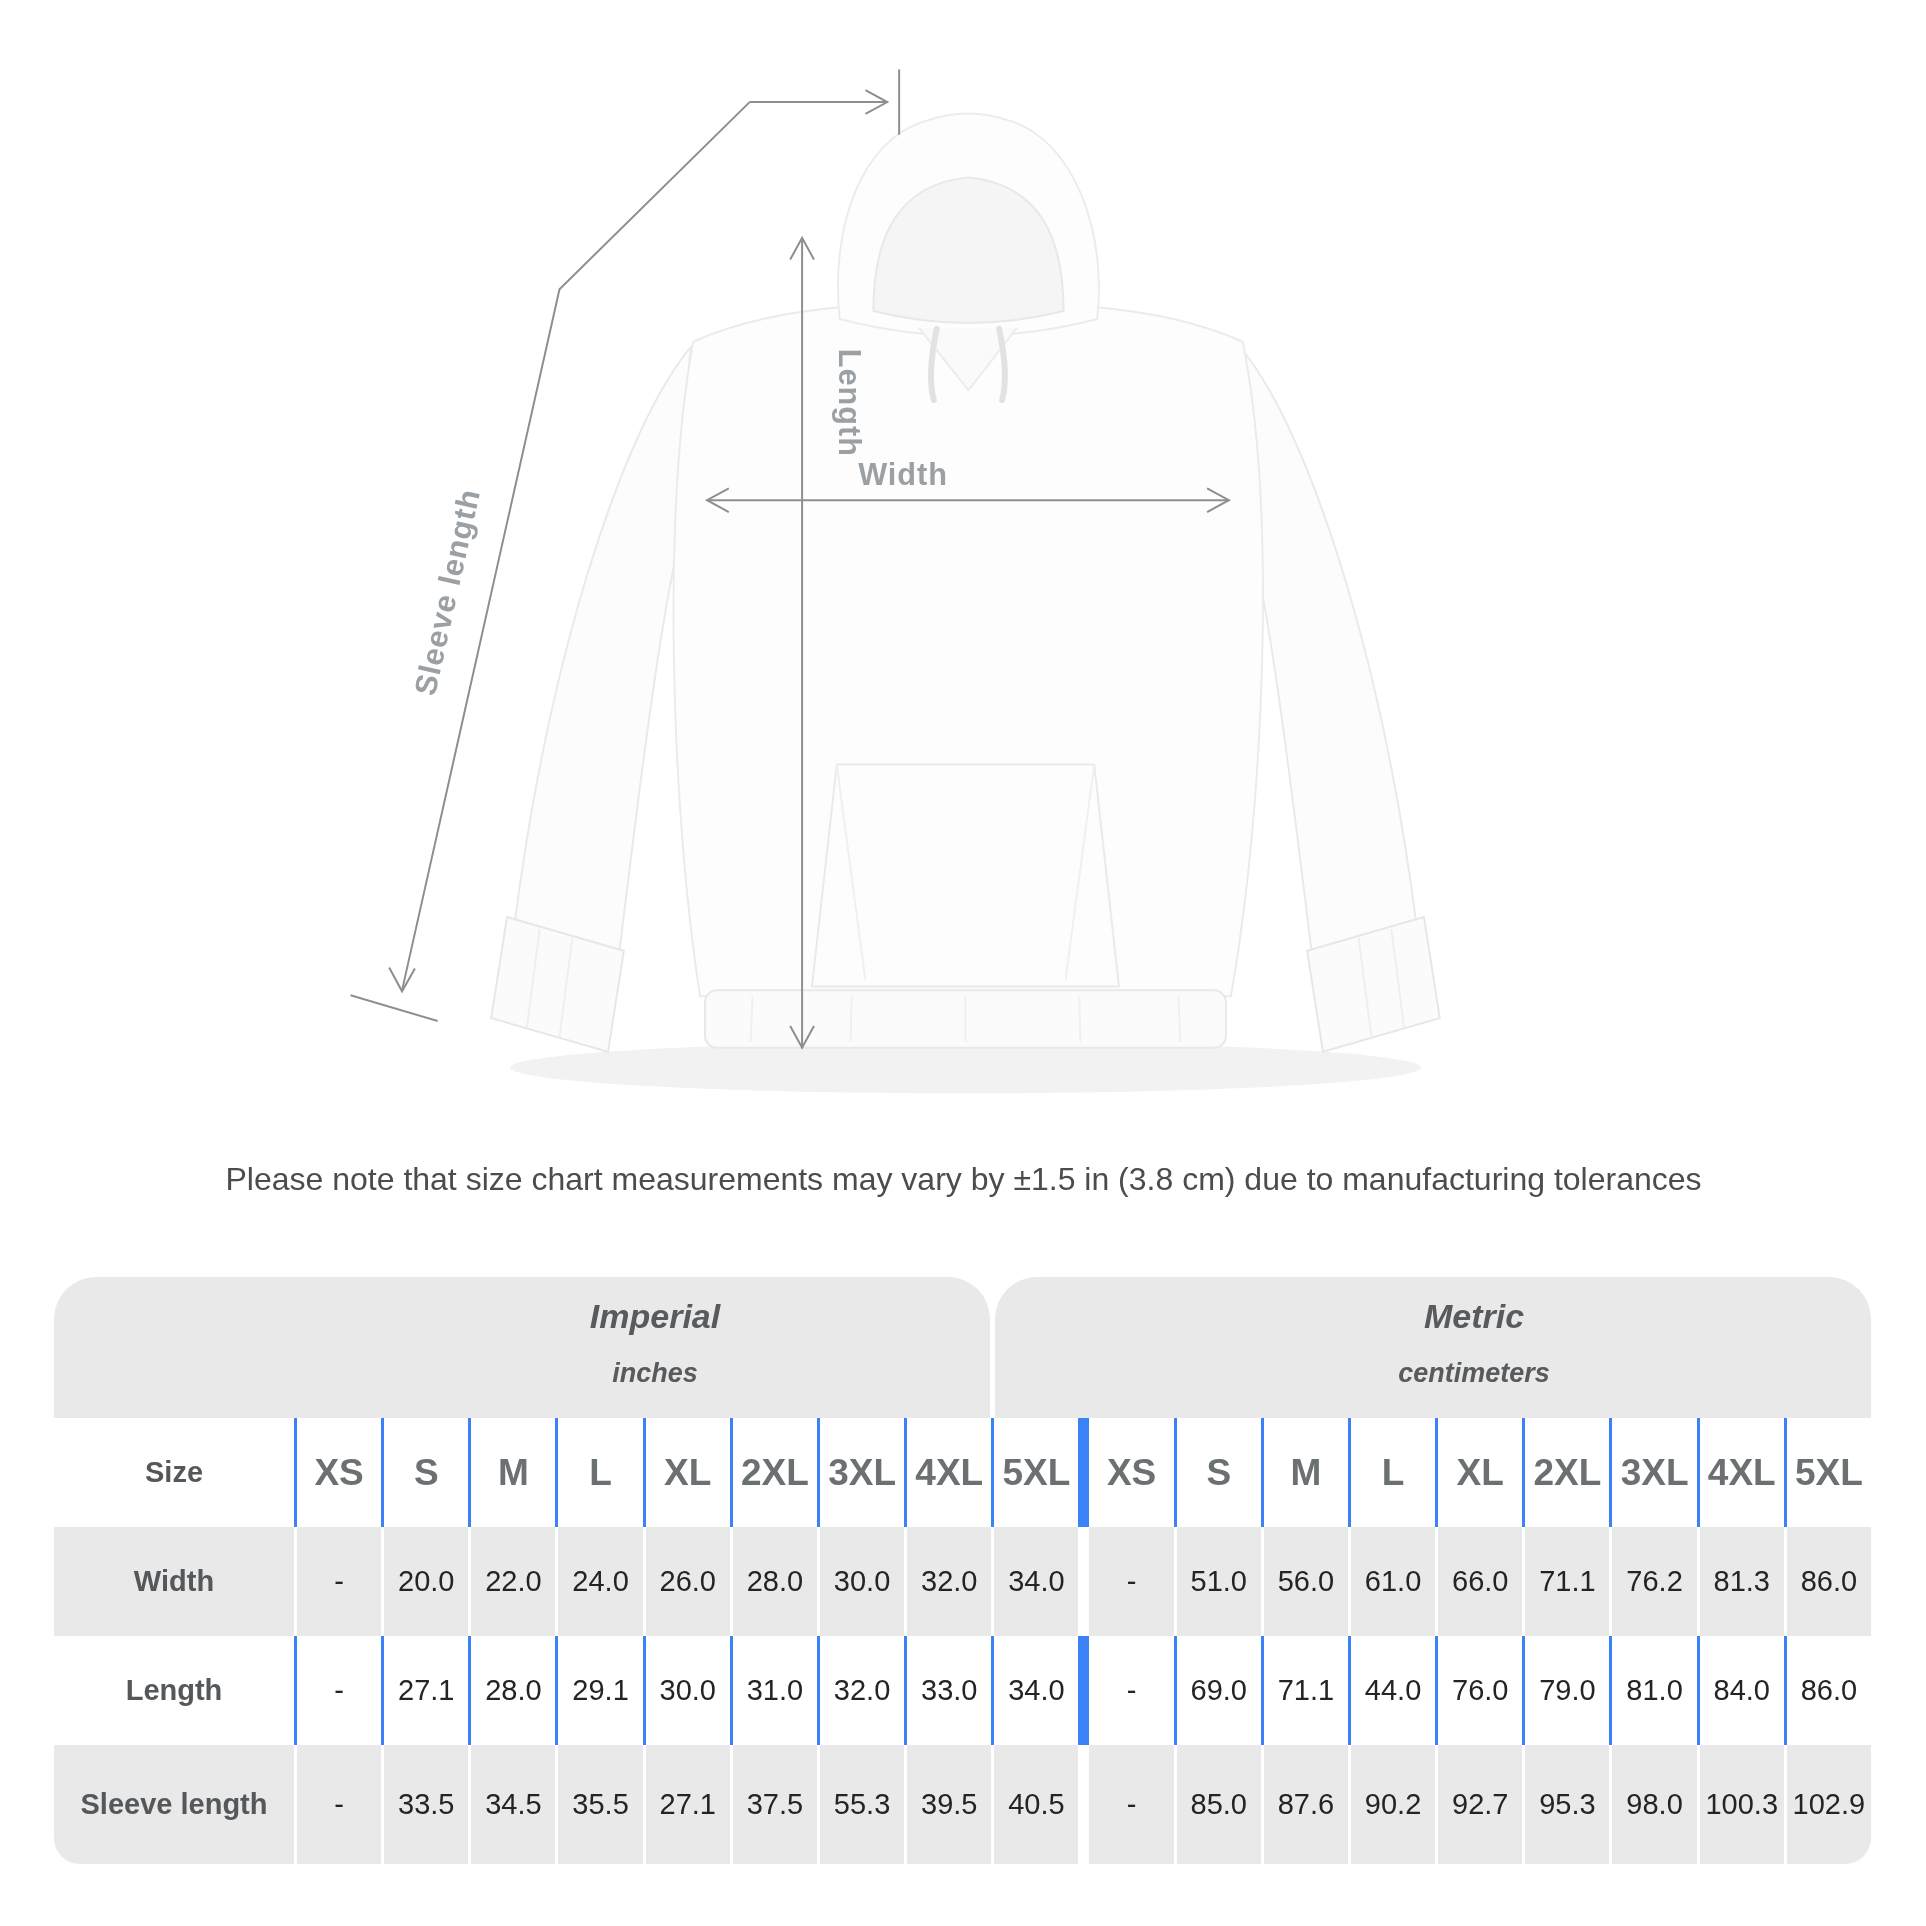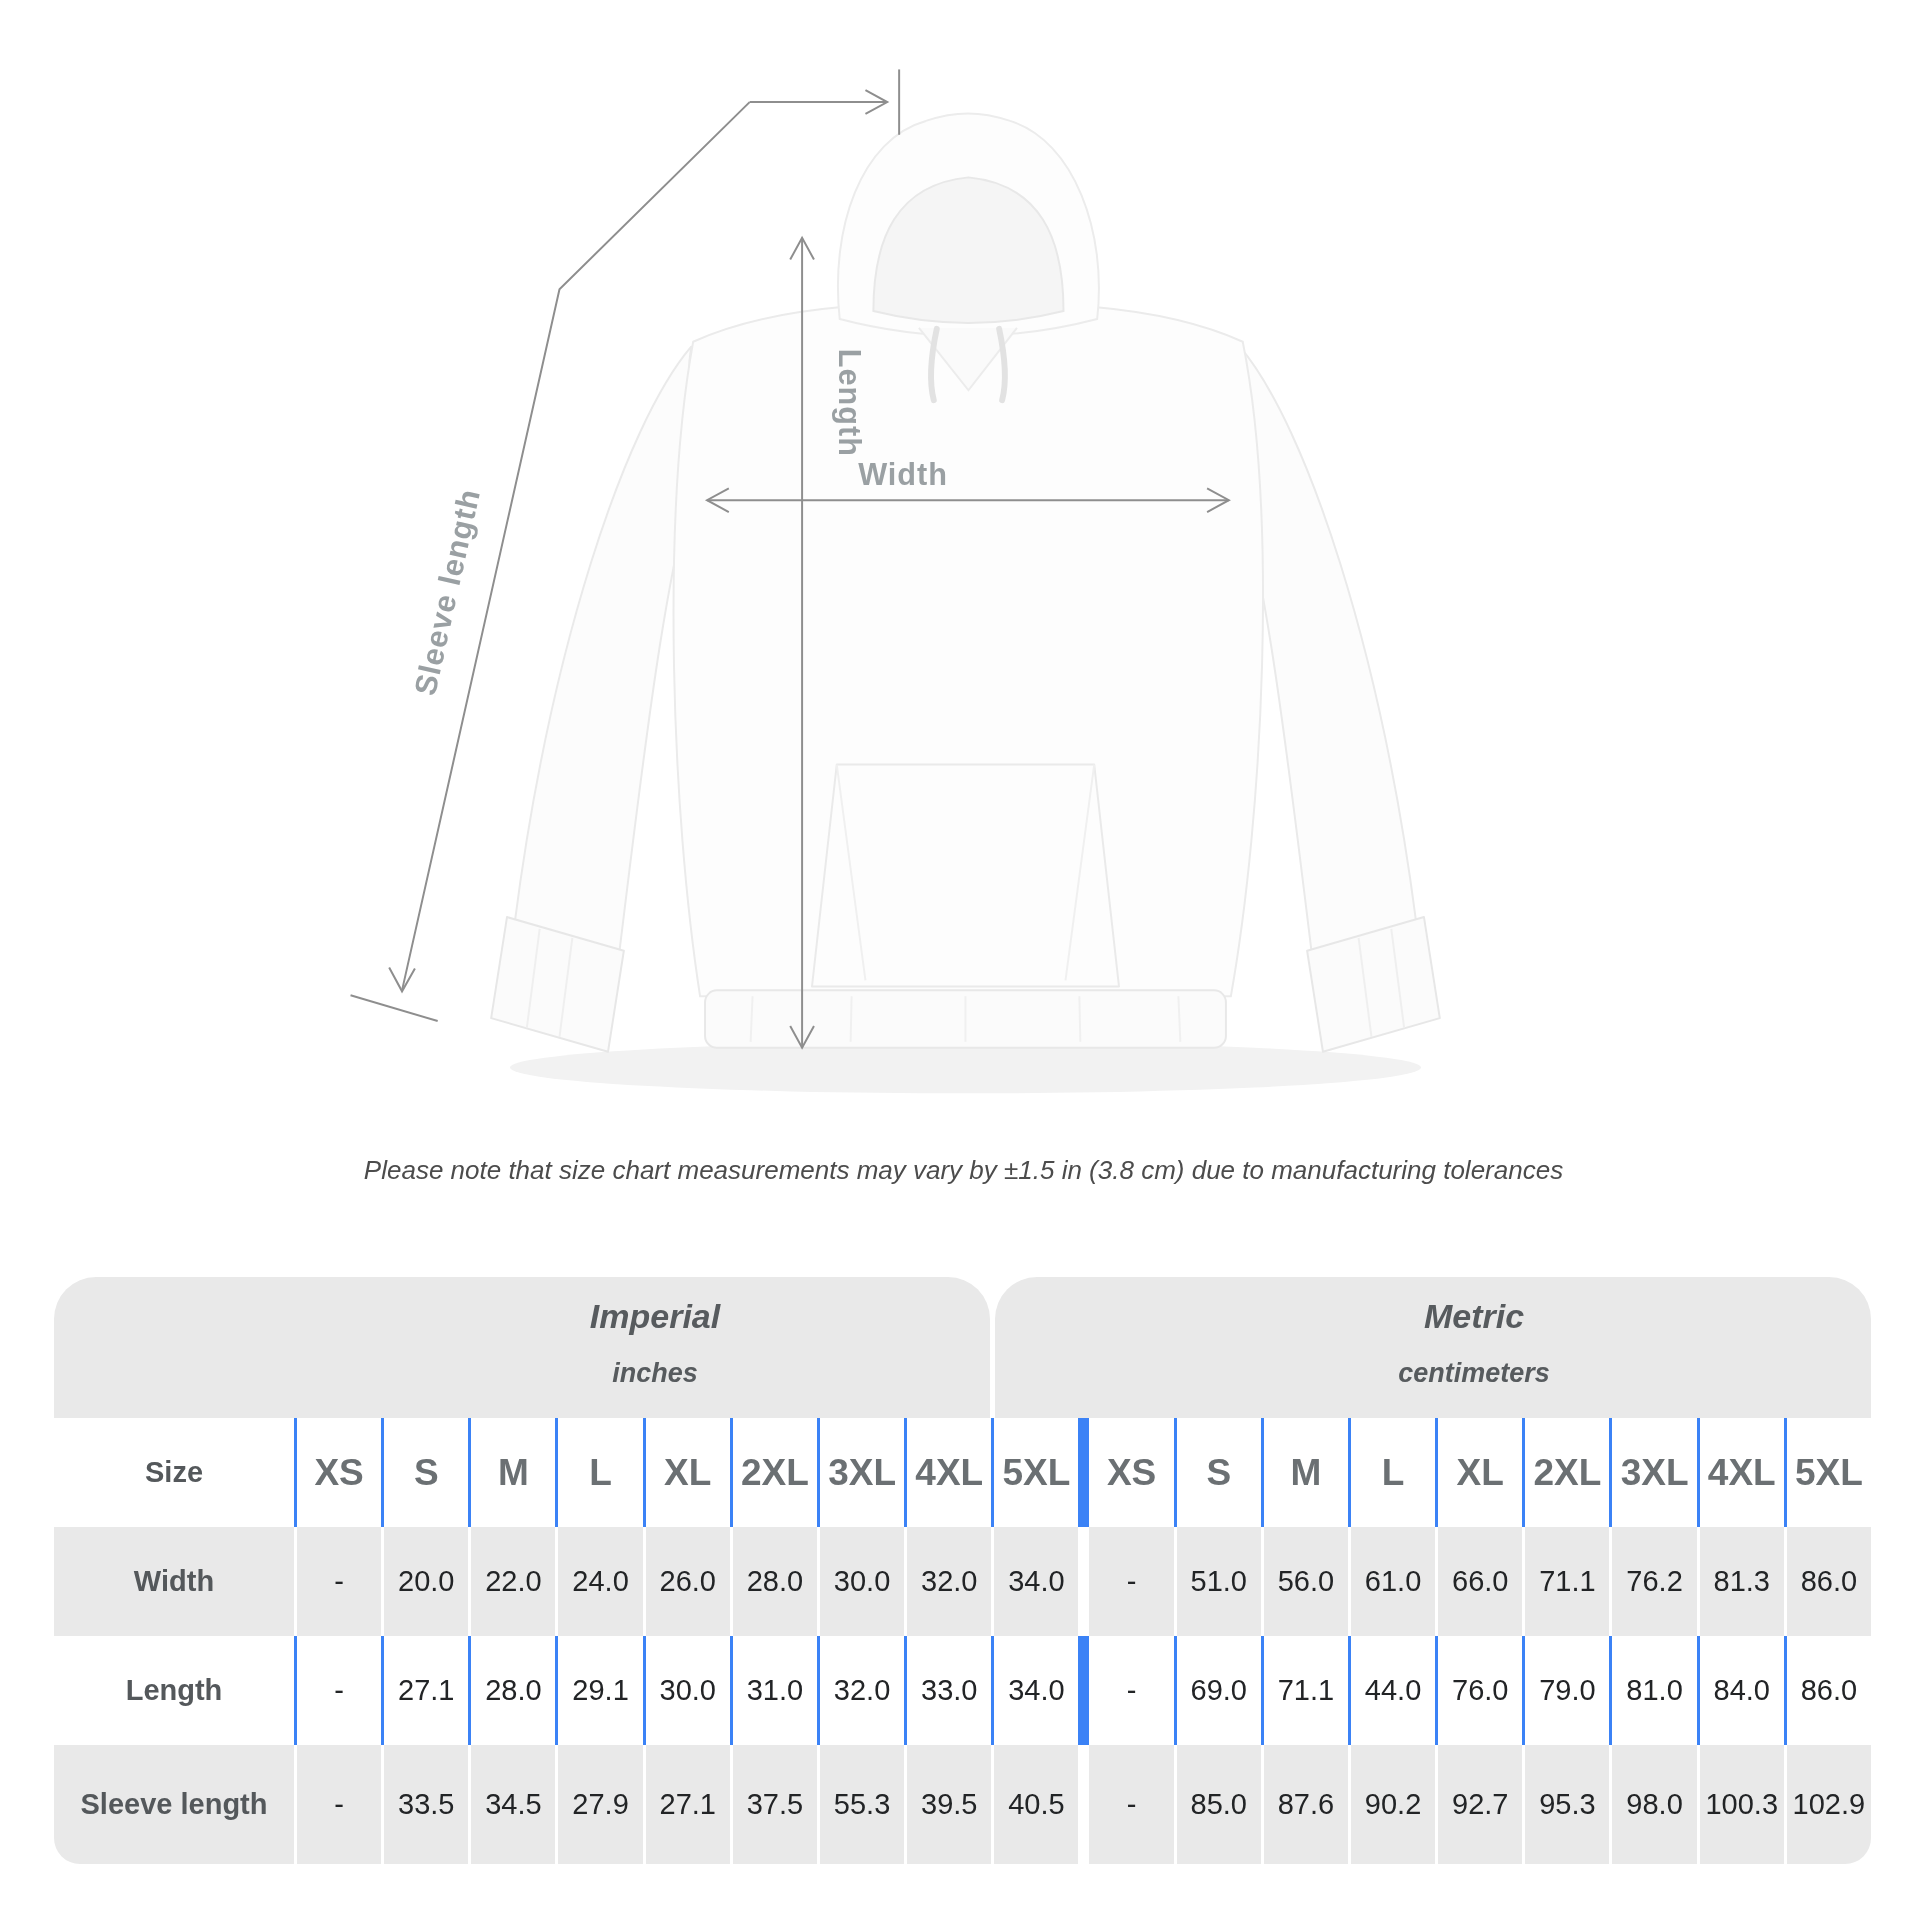--- a/index.html
+++ b/index.html
@@ -7,21 +7,21 @@
     width:1927px;height:1927px;position:relative;overflow:hidden;
     background:#ffffff;
     font-family:"Liberation Sans","DejaVu Sans",sans-serif;
   }
   
   #diagram{position:absolute;left:0;top:0;}
   .measure-label{fill:#9aa0a3;font-weight:bold;font-size:31px;letter-spacing:1px;}
   
   .title-block{position:absolute;top:1141px;left:0;width:100%;text-align:center;}
   .title-block h1{margin:0;font-size:45px;color:#3a3a3a;font-weight:bold;letter-spacing:0.5px;}
-  .title-block .note{margin-top:14px;font-style:italic;font-size:26px;color:#4c4c4c;}
+  .title-block .note{margin-top:20px;font-size:32px;color:#4c4c4c;}
   
   .size-table{position:absolute;left:54px;top:1277px;width:1817px;}
   .band{position:relative;height:141px;}
   .band-block{position:absolute;top:0;height:141px;background:#e9e9e9;}
   .band-imperial{left:0;width:936px;border-radius:42px 42px 0 0;}
   .band-metric{left:941px;width:876px;border-radius:42px 42px 0 0;}
   .band-label{position:absolute;transform:translateX(-50%);text-align:center;color:#575b5e;white-space:nowrap;font-weight:bold;}
   .band-main{top:20px;font-size:34px;font-weight:bold;font-style:italic;}
   .band-sub{top:81px;font-size:27px;font-style:italic;}
   .trow{display:grid;grid-template-columns:240px repeat(9,1fr) 5px repeat(9,1fr);column-gap:3px;}
@@ -181,21 +181,21 @@
     <div class="cell c-val">81.0</div>
     <div class="cell c-val">84.0</div>
     <div class="cell c-val">86.0</div>
   </div>
 
   <div class="trow r-gray r-last">
     <div class="cell c-rowlabel c-first">Sleeve length</div>
     <div class="cell c-val">-</div>
     <div class="cell c-val">33.5</div>
     <div class="cell c-val">34.5</div>
-    <div class="cell c-val">27.9</div>
+    <div class="cell c-val">35.5</div>
     <div class="cell c-val">27.1</div>
     <div class="cell c-val">37.5</div>
     <div class="cell c-val">55.3</div>
     <div class="cell c-val">39.5</div>
     <div class="cell c-val">40.5</div>
     <div class="gapcol"></div>
     <div class="cell c-val">-</div>
     <div class="cell c-val">85.0</div>
     <div class="cell c-val">87.6</div>
     <div class="cell c-val">90.2</div>

